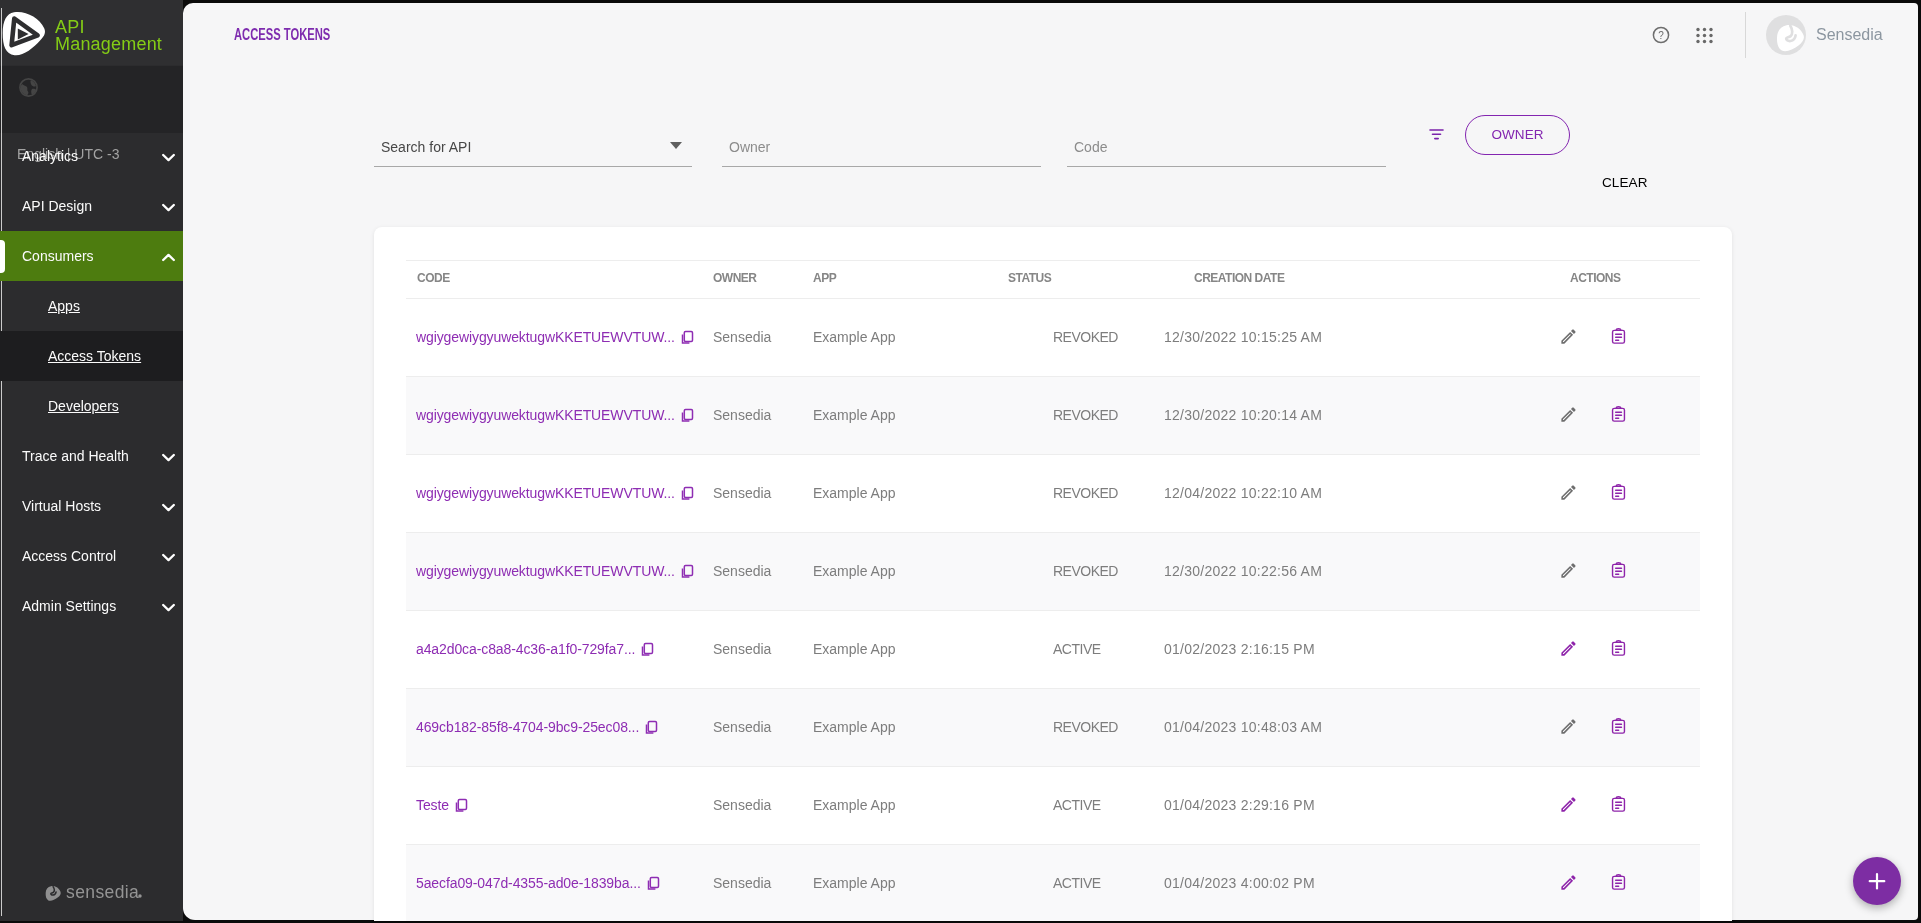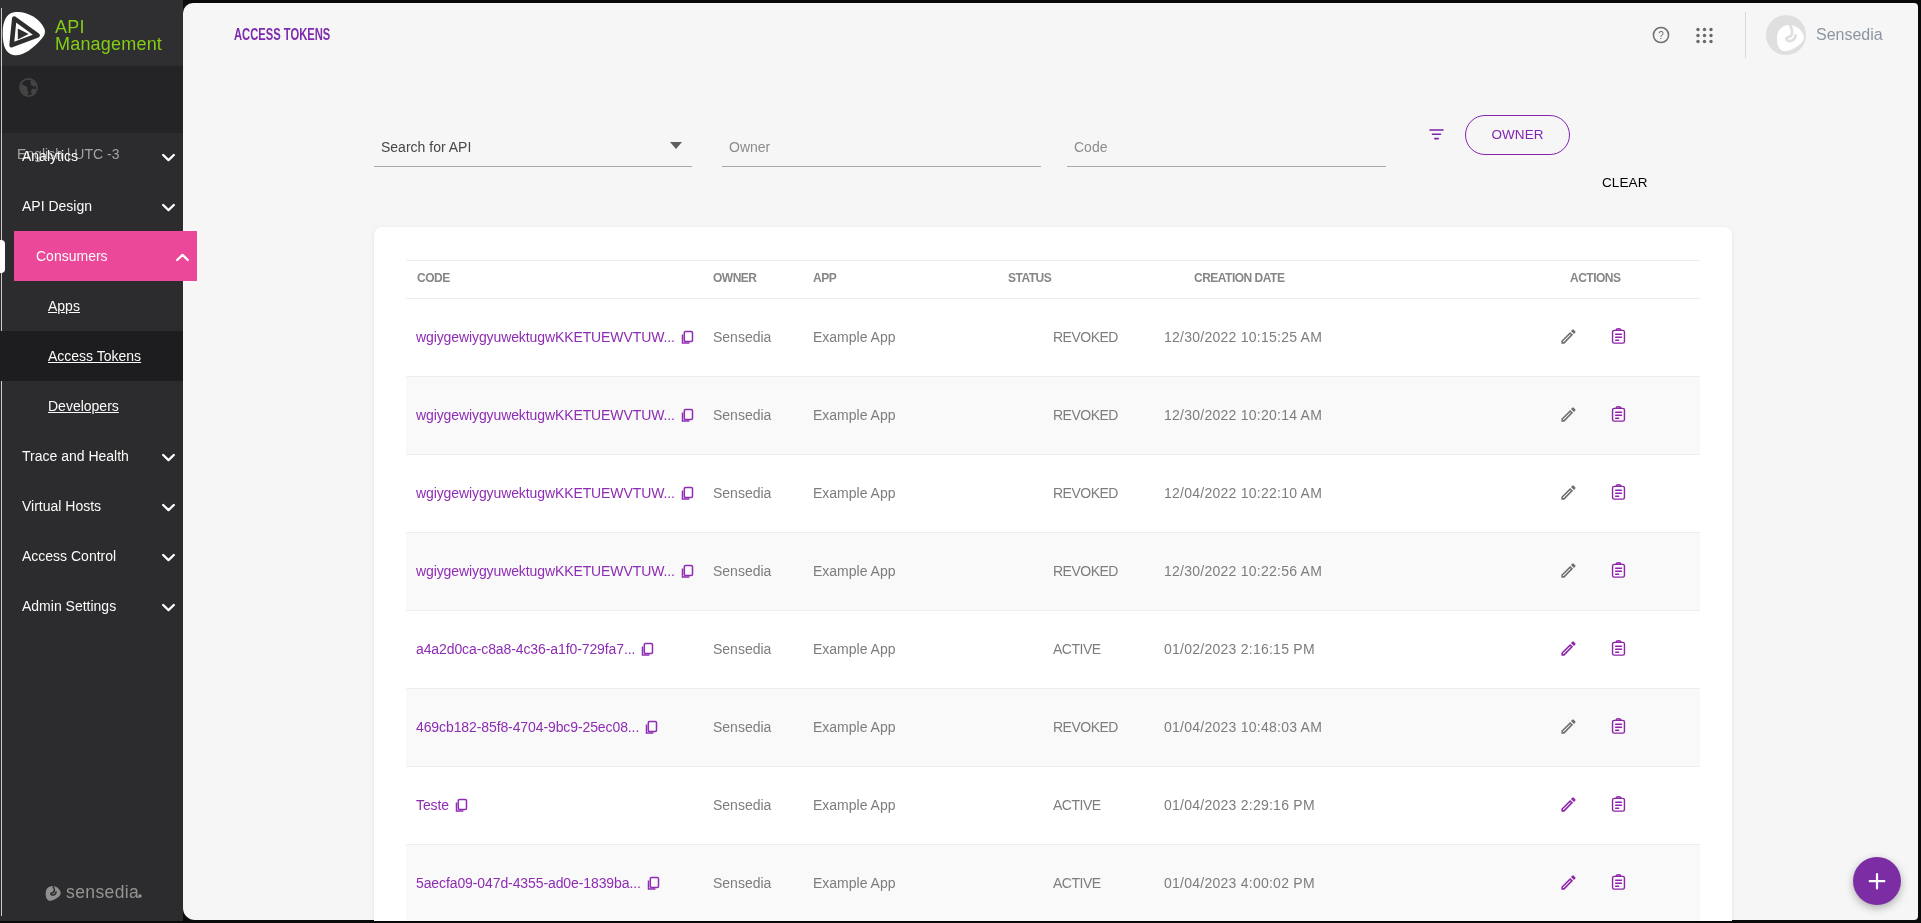--- a/index.html
+++ b/index.html
@@ -10,21 +10,21 @@
   #sidebar { position:absolute; left:0; top:0; width:183px; height:921px; background:#2c2c2e; }
   #leftline { position:absolute; left:1px; top:8px; width:1px; height:908px; background:#ddd; opacity:.9; }
   #logoband { position:absolute; left:0; top:0; width:183px; height:65px; background:#2f2f31; }
   #logotext { position:absolute; left:55px; top:19px; color:#84cc16; font-size:18px; line-height:17px; letter-spacing:.2px; }
   #langband { position:absolute; left:0; top:66px; width:183px; height:67px; background:#242426; }
   #langtext { position:absolute; left:17px; top:103px; color:#a3a3a3; font-size:14px;margin-top:43px; }
   .mrow { position:absolute; left:0; width:183px; height:50px; color:#fbfbfb; font-size:14px; }
   .mrow span.lbl { position:absolute; left:22px; top:50%; transform:translateY(-50%); }
   .mrow.sub span.lbl { left:48px;text-decoration:underline; }
   .chev { position:absolute; left:161.5px; top:21.5px; width:13px; height:9px; }
-  #consrow { background:#ec4899;margin-left:14px; }
+  #consrow { background:#4d7c0f; }
   #atrow { background:#1d1d1f; }
   #whitetab { position:absolute; left:0; top:240px; width:5px; height:33px; background:#fff; border-radius:0 4px 4px 0; }
   #botlogo { position:absolute; left:41px; top:880px; }
   
   #panel { position:absolute; left:183px; top:3px; width:1735px; height:917px; background:#f6f6f7; border-radius:10px 4px 4px 12px; }
   
   #pagetitle { position:absolute; left:51px; top:23px; font-size:16px; font-weight:bold; letter-spacing:0px; color:#7e2caf; transform:scaleX(0.7); transform-origin:0 0; }
   #topdivider { position:absolute; left:1562px; top:9px; width:1px; height:46px; background:#d8d8d8; }
   #avatar { position:absolute; left:1583px; top:12px; width:40px; height:40px; border-radius:50%; background:#dfdfe0; }
   #sensname { position:absolute; left:1633px; top:23px; font-size:16px; color:#8c96a0; }

